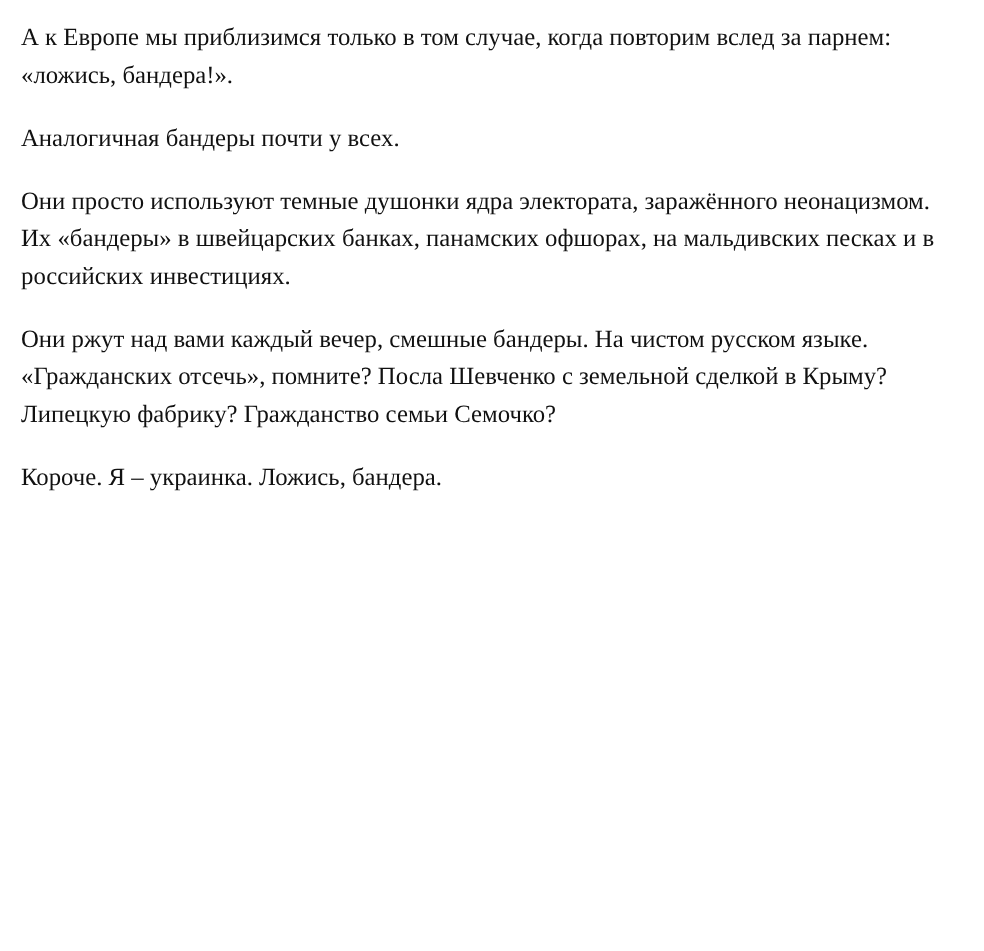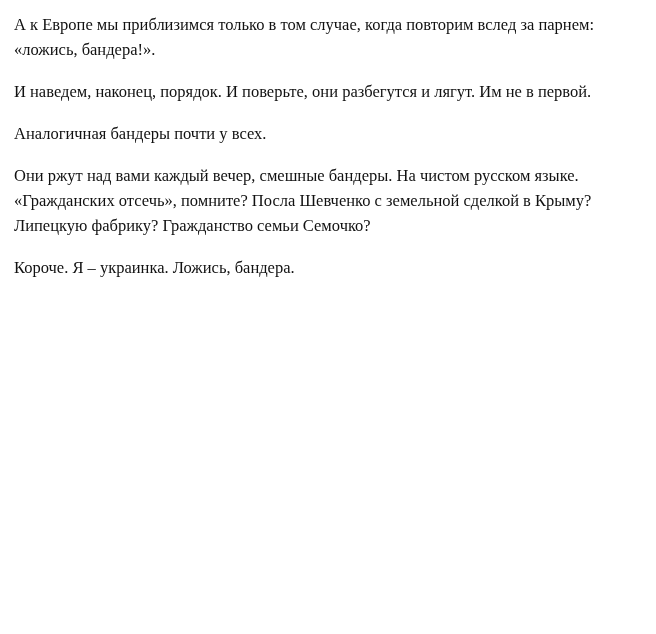--- a/index.html
+++ b/index.html
@@ -32,17 +32,17 @@
   }
   .para.last {
     margin-bottom: 0;
   }
 </style>
 </head>
 <body>
 
 <div class="article">
   <p class="para">А к Европе мы приблизимся только в том случае, когда повторим вслед за парнем: «ложись, бандера!».</p>
-  <p class="para">И наведем, наконец, порядок. И поверьте, они разбегутся и лягут. Им не в первой.</p>
   <p class="para">Аналогичная бандеры почти у всех.</p>
+  <p class="para">Они просто используют темные душонки ядра электората, заражённого неонацизмом. Их «бандеры» в швейцарских банках, панамских офшорах, на мальдивских песках и в российских инвестициях.</p>
   <p class="para">Они ржут над вами каждый вечер, смешные бандеры. На чистом русском языке. «Гражданских отсечь», помните? Посла Шевченко с земельной сделкой в Крыму? Липецкую фабрику? Гражданство семьи Семочко?</p>
   <p class="para last">Короче. Я – украинка. Ложись, бандера.</p>
 </div>
 
 </body></html>

